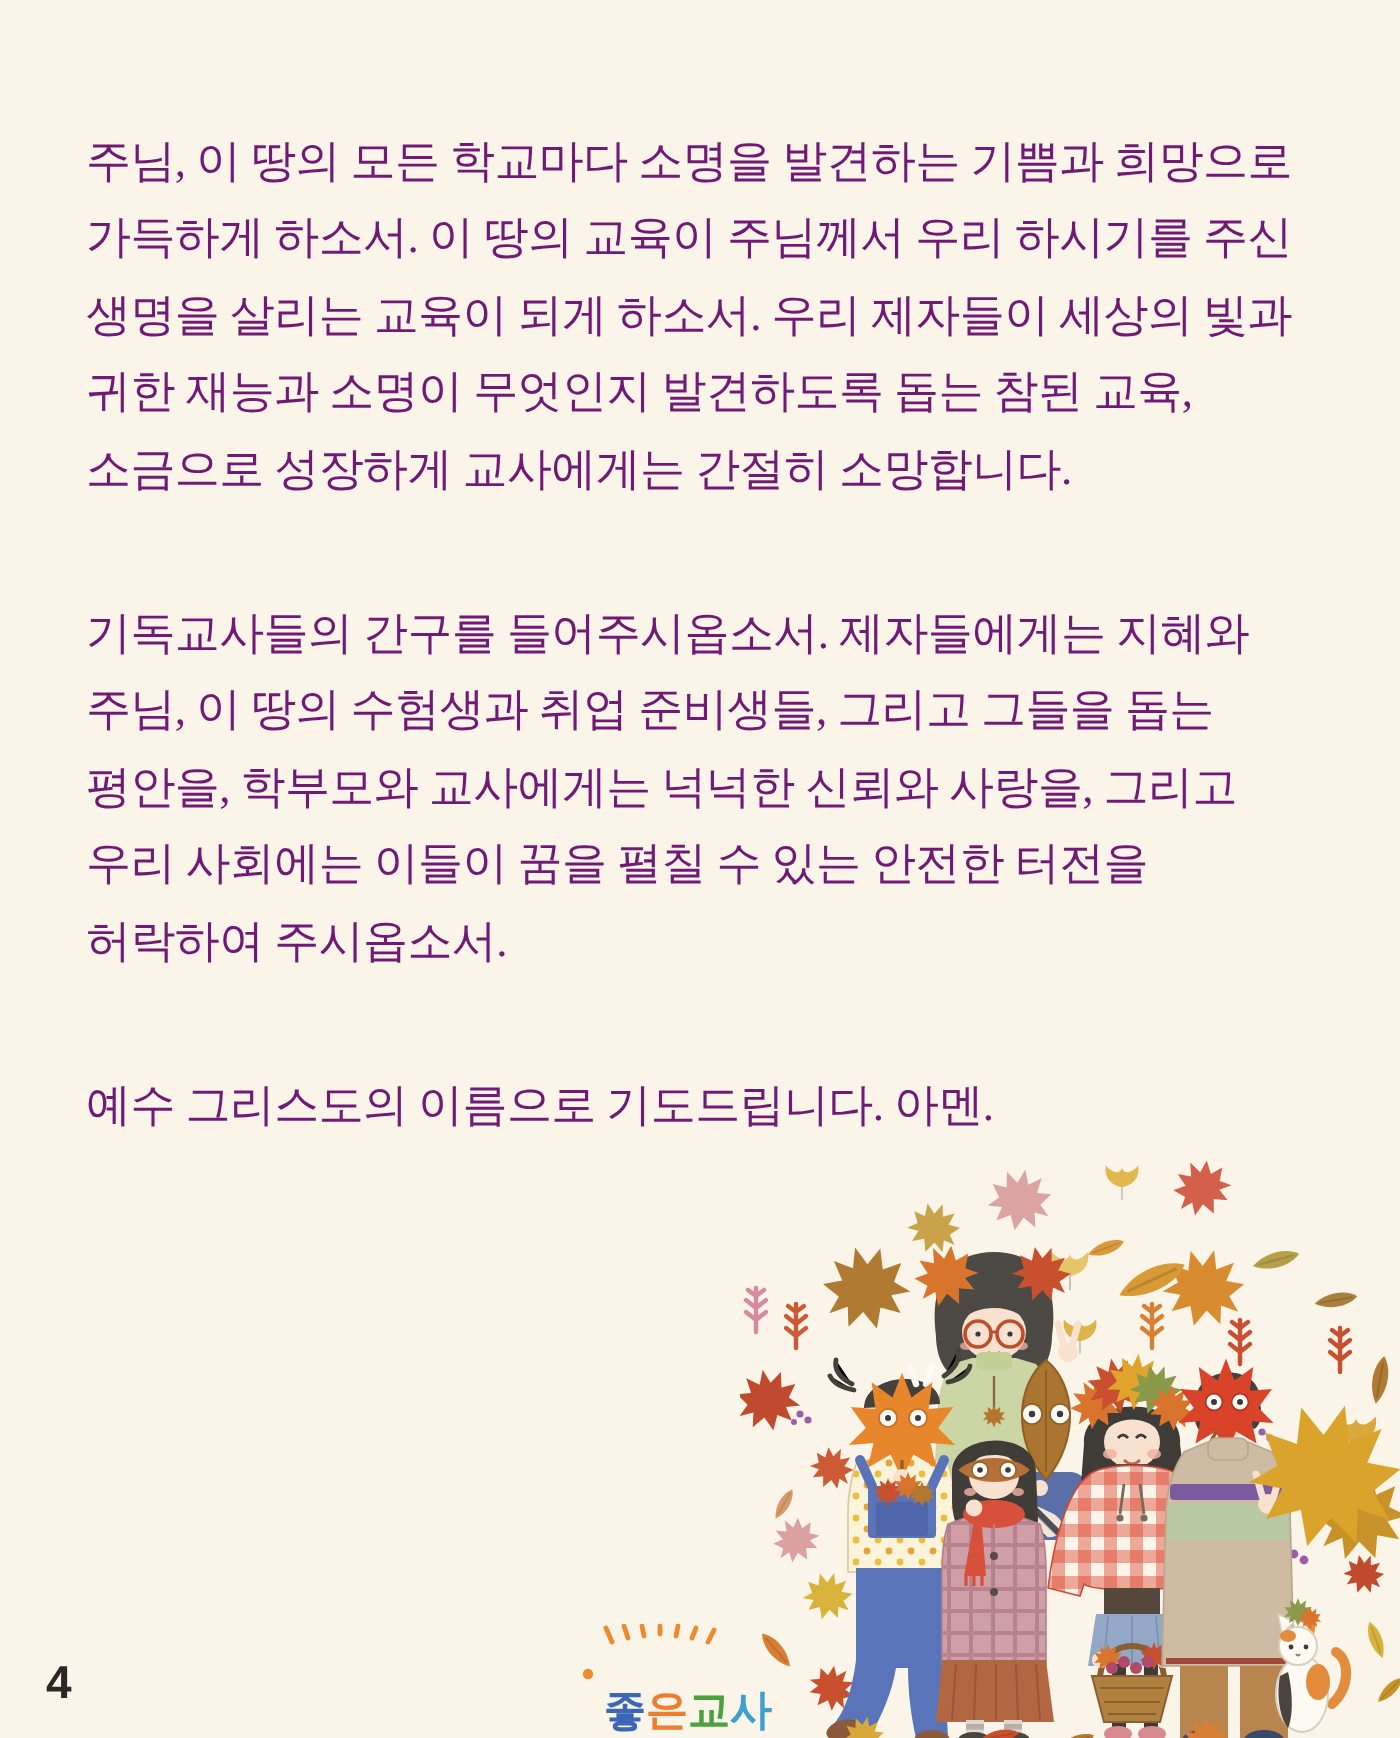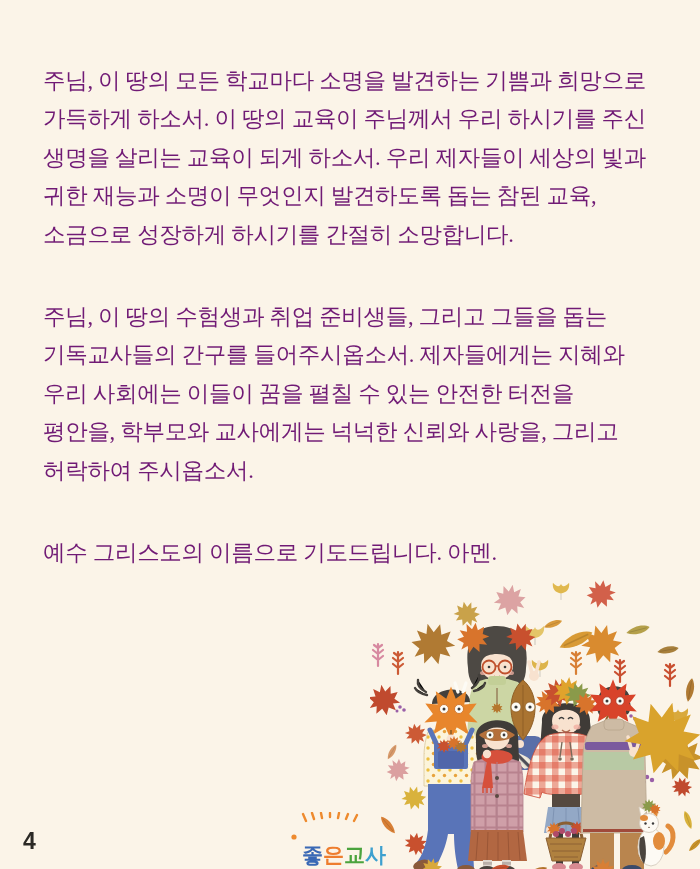--- a/index.html
+++ b/index.html
@@ -22,27 +22,27 @@
 <body style="background: rgb(251, 244, 232);">
 
 <div class="page">
 
   <div class="prayer" style="color: #701a75;">
     <div class="para">
         <div class="line">주님, 이 땅의 모든 학교마다 소명을 발견하는 기쁨과 희망으로</div>
         <div class="line">가득하게 하소서. 이 땅의 교육이 주님께서 우리 하시기를 주신</div>
         <div class="line">생명을 살리는 교육이 되게 하소서. 우리 제자들이 세상의 빛과</div>
         <div class="line">귀한 재능과 소명이 무엇인지 발견하도록 돕는 참된 교육,</div>
-        <div class="line">소금으로 성장하게 하시기를 간절히 소망합니다.</div>
+        <div class="line">소금으로 성장하게 교사에게는 간절히 소망합니다.</div>
       </div>
     <div class="para">
+        <div class="line">기독교사들의 간구를 들어주시옵소서. 제자들에게는 지혜와</div>
         <div class="line">주님, 이 땅의 수험생과 취업 준비생들, 그리고 그들을 돕는</div>
-        <div class="line">기독교사들의 간구를 들어주시옵소서. 제자들에게는 지혜와</div>
+        <div class="line">평안을, 학부모와 교사에게는 넉넉한 신뢰와 사랑을, 그리고</div>
         <div class="line">우리 사회에는 이들이 꿈을 펼칠 수 있는 안전한 터전을</div>
-        <div class="line">평안을, 학부모와 교사에게는 넉넉한 신뢰와 사랑을, 그리고</div>
         <div class="line">허락하여 주시옵소서.</div>
       </div>
     <div class="para">
         <div class="line">예수 그리스도의 이름으로 기도드립니다. 아멘.</div>
       </div>
   </div>
 
   <svg class="illustration" viewBox="0 0 330 289" aria-hidden="true">
     <defs>
       <path id="maple" fill="currentColor" d="M0,-14 L2.5,-7.5 L8,-11.5 L7,-4.5 L13.5,-5 L9.5,0.5 L14,5 L7.5,4.5 L9,11 L3,7.5 L0,14 L-3,7.5 L-9,11 L-7.5,4.5 L-14,5 L-9.5,0.5 L-13.5,-5 L-7,-4.5 L-8,-11.5 L-2.5,-7.5 Z"></path>

